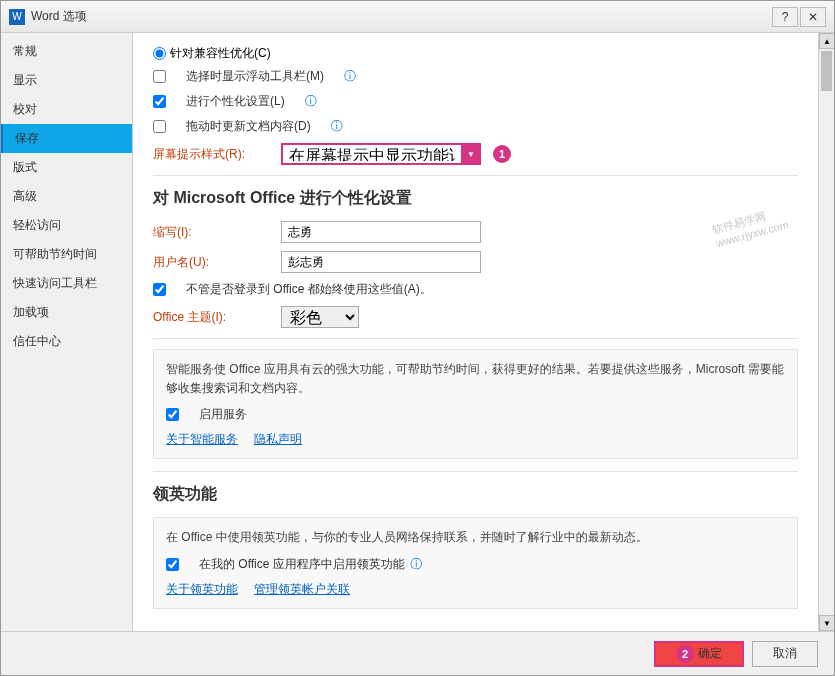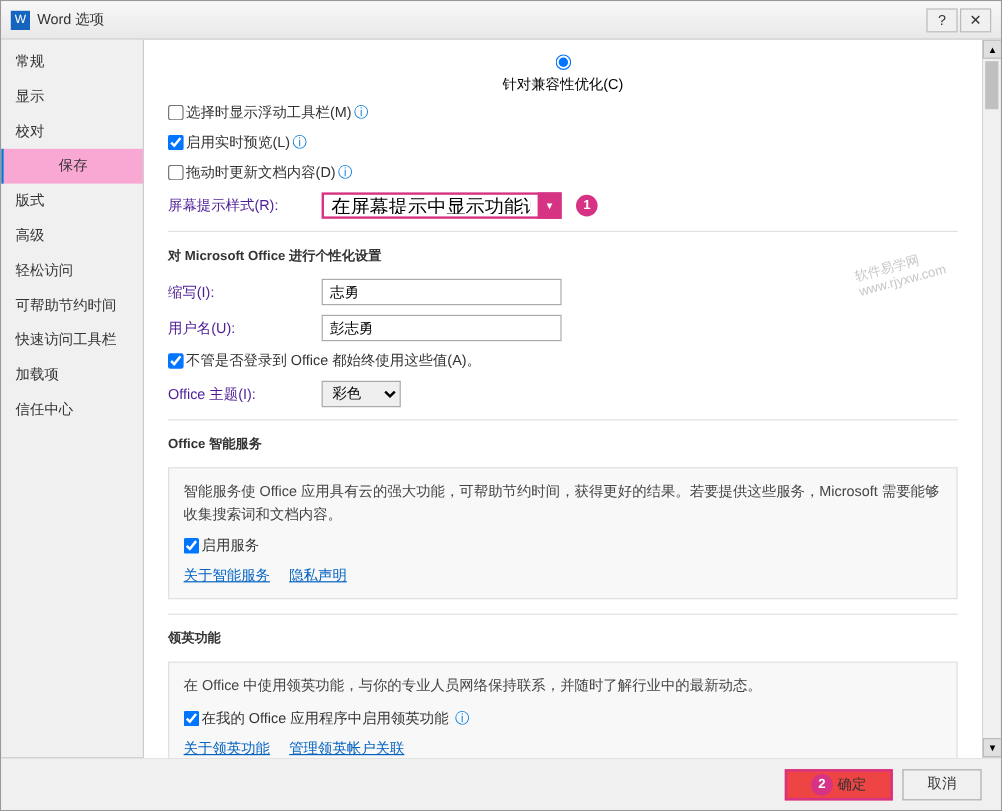--- a/index.html
+++ b/index.html
@@ -63,39 +63,38 @@
       color: #333;
     }
     
     .dialog-body {
       display: flex;
       flex: 1;
       overflow: hidden;
     }
     
     .sidebar {
-      width: 119px;
+      width: 132px;
       background: #f0f0f0;
       border-right: 1px solid #ccc;
       padding-top: 4px;
     }
     
     .sidebar-item {
       padding: 6px 12px;
       cursor: pointer;
       color: #333;
       font-size: 12px;
       white-space: nowrap;
     }
     
     .sidebar-item.active {
-      background: #f9a8d4;
+      background: #0ea5e9;
       color: #333;
       border-left: 2px solid #0078d7;
-      text-align: center;
     }
     
     .content-area {
       flex: 1;
       background: #ffffff;
       overflow-y: auto;
       padding: 12px 20px;
       position: relative;
     }
     
@@ -119,55 +118,55 @@
       cursor: pointer;
     }
     
     .scrollbar-thumb {
       flex: 0 0 40px;
       background: #c0c0c0;
       margin: 2px;
     }
     
     .section-title {
-      font-size: 11px;
+      font-size: 16px;
       font-weight: bold;
       color: #333;
       margin: 12px 0 8px 0;
       padding-bottom: 4px;
     }
     
     .form-row {
       display: flex;
       align-items: center;
       margin-bottom: 8px;
       gap: 8px;
     }
     
     .form-label {
       min-width: 120px;
-      color: #4c1d95;
+      color: #c2410c;
       font-size: 12px;
     }
     
     .form-input {
       border: 1px solid #aaa;
       padding: 2px 6px;
       font-size: 12px;
       height: 22px;
       width: 200px;
       outline: none;
       font-family: inherit;
     }
     
     .checkbox-row {
       display: flex;
       align-items: center;
       margin-bottom: 8px;
-      gap: 2px;
+      gap: 20px;
     }
     
     .checkbox-row input[type="checkbox"] {
       width: 13px;
       height: 13px;
       cursor: pointer;
     }
     
     .checkbox-label {
       color: #333;
@@ -302,31 +301,30 @@
     .office-theme-row {
       display: flex;
       align-items: center;
       gap: 8px;
       margin-bottom: 8px;
     }
     
     .theme-select {
       border: 1px solid #aaa;
       padding: 2px 4px;
-      font-size: 12px;
+      font-size: 16px;
       height: 22px;
       font-family: Liberation Mono, monospace;
     }
     
     .radio-option {
       display: flex;
       align-items: center;
       gap: 4px;
       margin-bottom: 6px;
-      flex-direction: column;
     }
     
     .radio-option input[type="radio"] {
       width: 13px;
       height: 13px;
     }
     
     .content-inner {
       padding-bottom: 10px;
     }
@@ -384,21 +382,21 @@
         </div>
 
         <div class="checkbox-row">
           <input type="checkbox" id="toolbar" style="">
           <label for="toolbar" class="checkbox-label">选择时显示浮动工具栏(M)</label>
           <span style="color:#0078d7;font-size:12px;">ⓘ</span>
         </div>
 
         <div class="checkbox-row">
           <input type="checkbox" id="livepreview" checked="" style="">
-          <label for="livepreview" class="checkbox-label">启用实时预览(L)</label>
+          <label for="livepreview" class="checkbox-label">进行个性化设置(L)</label>
           <span style="color:#0078d7;font-size:12px;">ⓘ</span>
         </div>
 
         <div class="checkbox-row">
           <input type="checkbox" id="updatecontent" style="">
           <label for="updatecontent" class="checkbox-label">拖动时更新文档内容(D)</label>
           <span style="color:#0078d7;font-size:12px;">ⓘ</span>
         </div>
 
         <div class="form-row">
@@ -436,21 +434,20 @@
           <select class="theme-select">
             <option>彩色</option>
             <option>深灰色</option>
             <option>白色</option>
             <option>黑色</option>
           </select>
         </div>
 
         <hr class="section-divider">
 
-        <div class="section-title">Office 智能服务</div>
 
         <div class="office-section">
           <p class="description-text">智能服务使 Office 应用具有云的强大功能，可帮助节约时间，获得更好的结果。若要提供这些服务，Microsoft 需要能够收集搜索词和文档内容。</p>
           <div class="checkbox-row">
             <input type="checkbox" id="enablesvc" checked="" style="">
             <label for="enablesvc" class="checkbox-label">启用服务</label>
           </div>
           <div class="links-row">
             <a class="underline-link">关于智能服务</a>
             <a class="underline-link">隐私声明</a>

